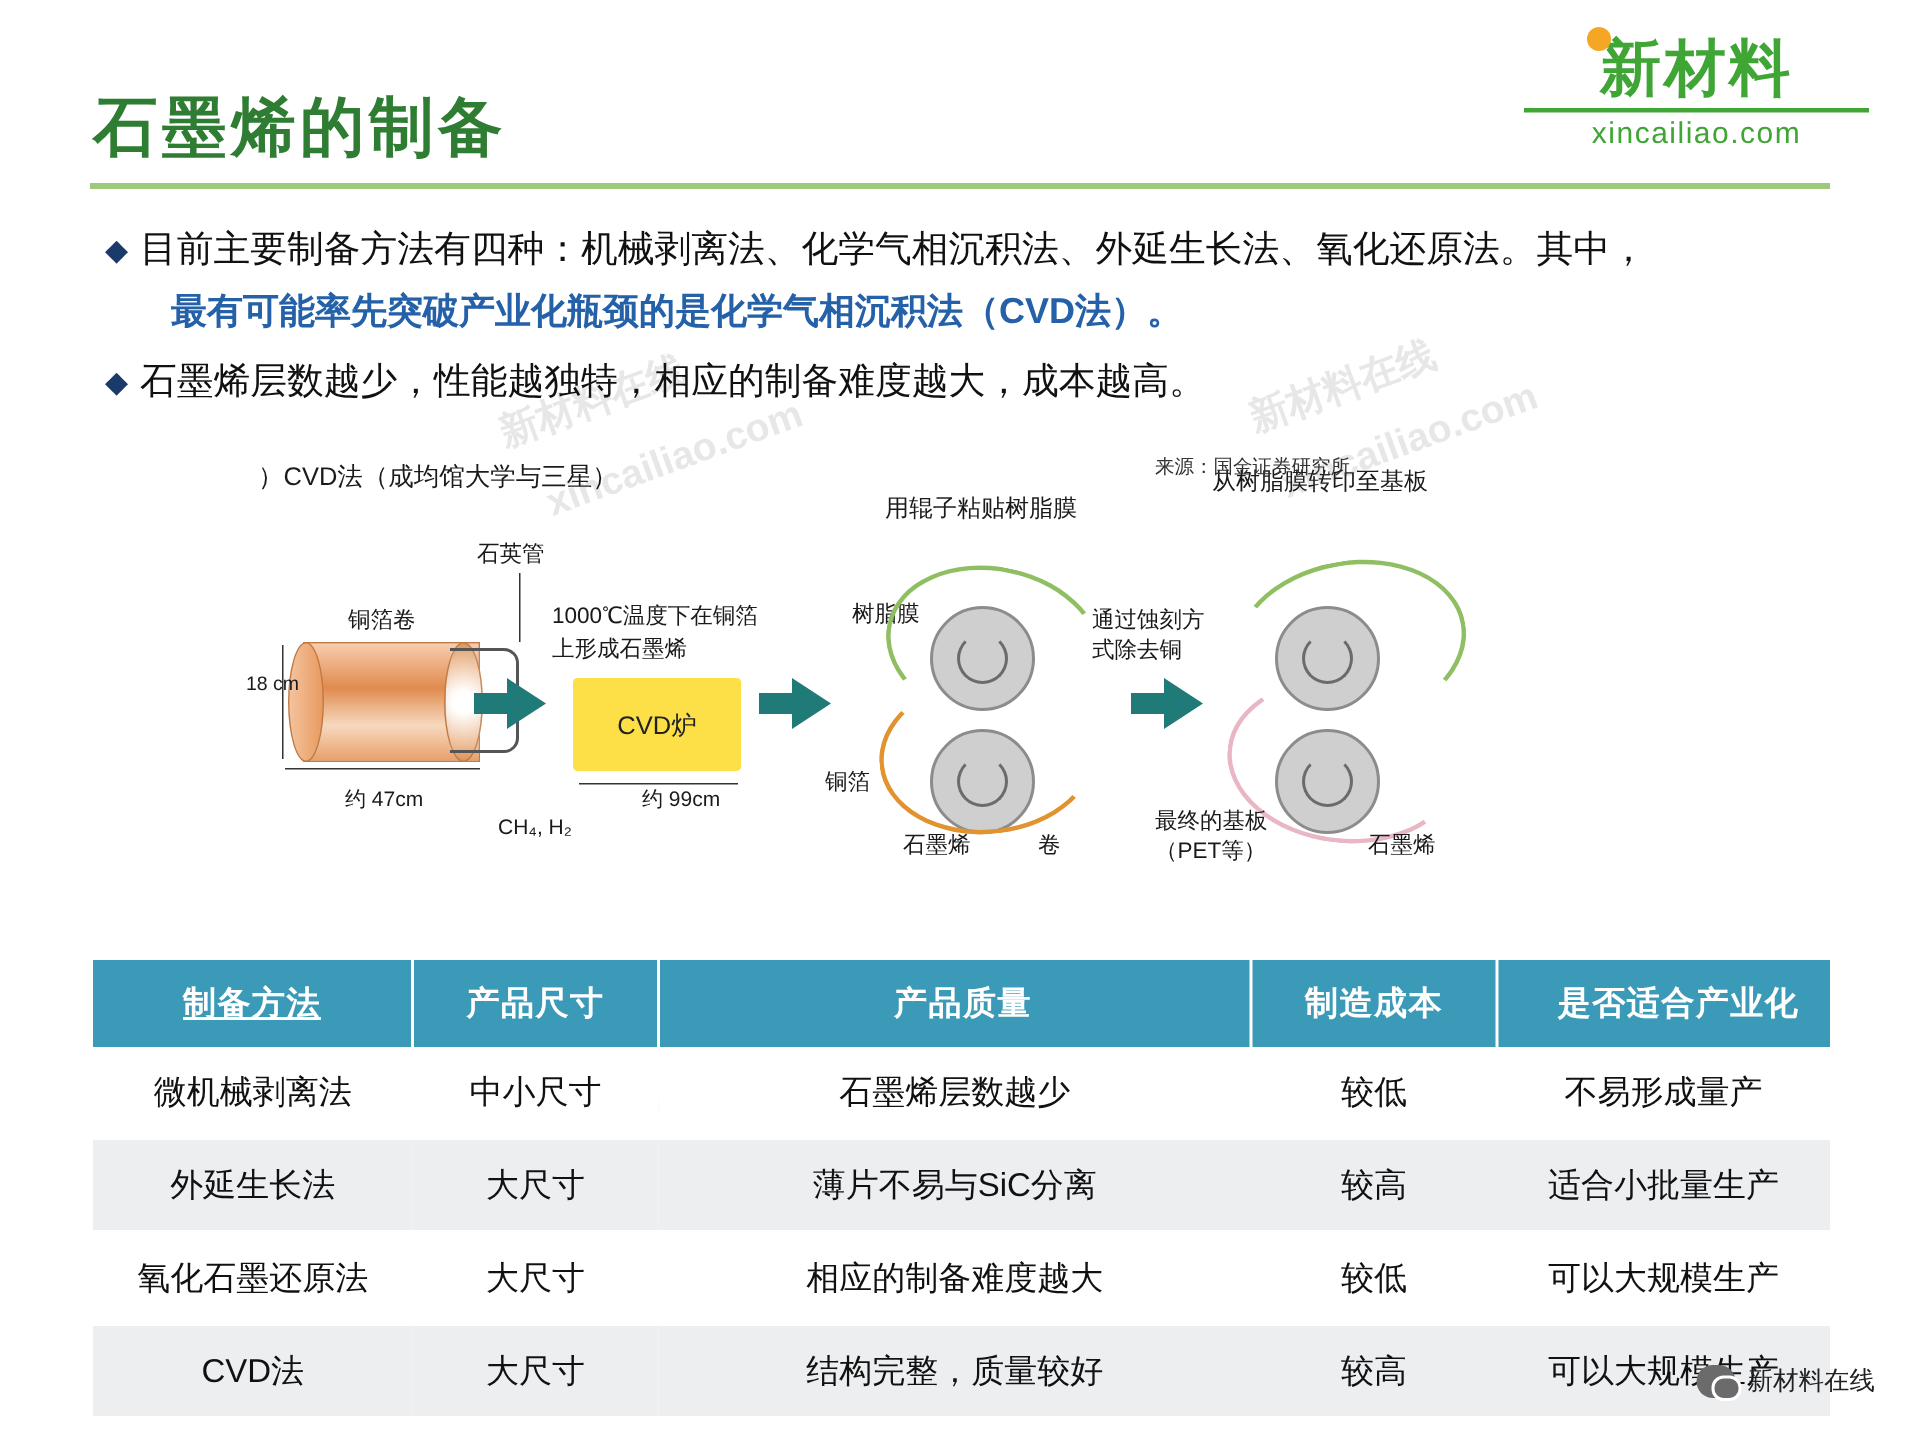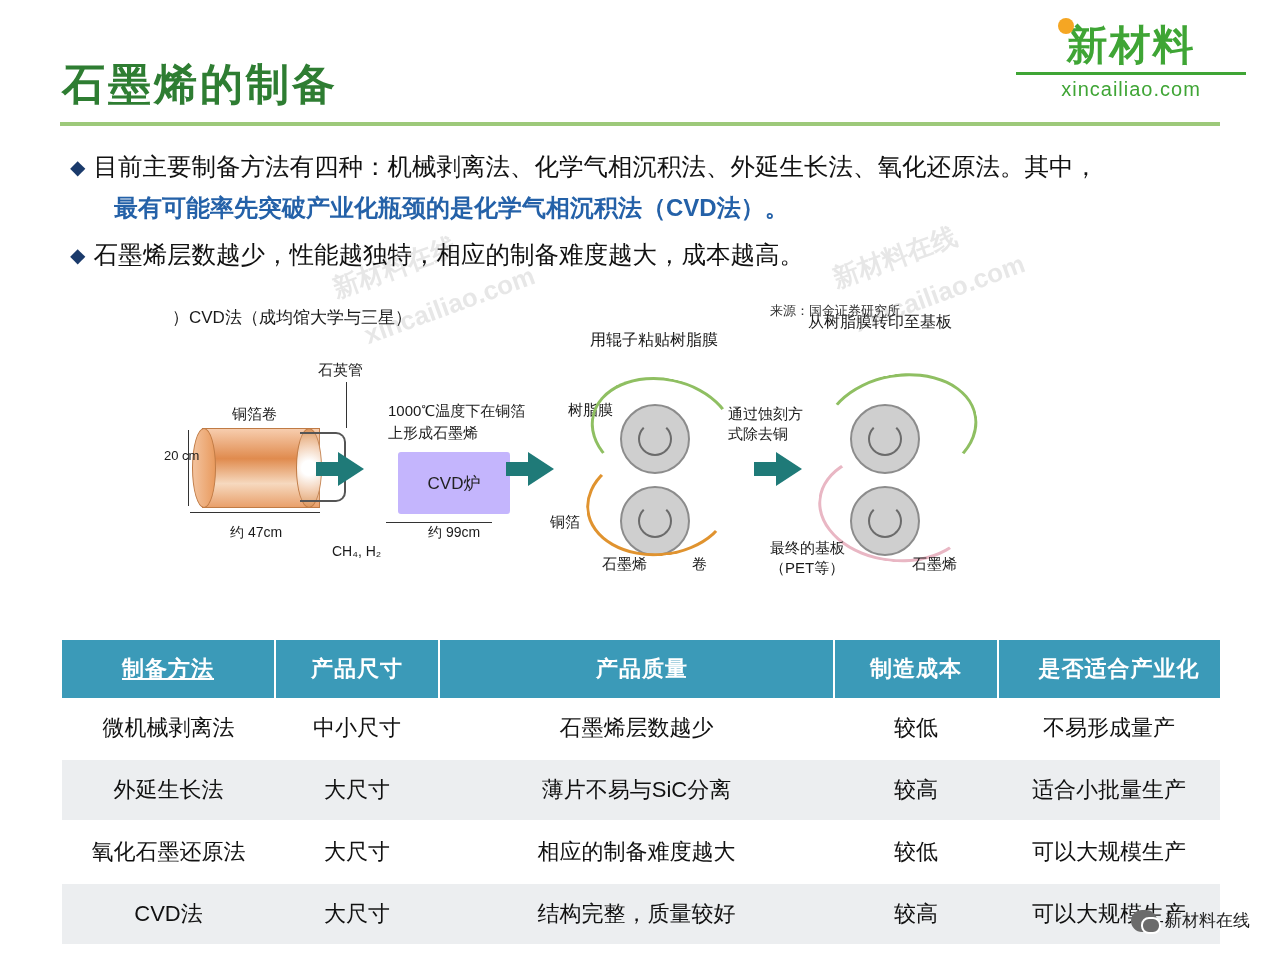--- a/index.html
+++ b/index.html
@@ -139,25 +139,25 @@
   .d-copper { left: 400px; top: 212px; }
   .d-graphene1 { left: 452px; top: 254px; }
   .d-roll { left: 542px; top: 254px; }
   .d-transfer-title { left: 658px; top: 12px; font-size: 16px; }
   .d-etch { left: 578px; top: 104px; line-height: 20px; }
   .d-final { left: 620px; top: 238px; line-height: 20px; }
   .d-graphene2 { left: 762px; top: 254px; }
 
   .cvd-box {
     position: absolute;
-    left: 248px;
+    left: 232px;
     top: 152px;
     width: 112px;
     height: 62px;
-    background: #c4b5fd;
+    background: #fde047;
     border-radius: 3px;
     display: flex;
     align-items: center;
     justify-content: center;
     font-size: 17px;
     color: #222;
   }
   .arrow {
     position: absolute;
     width: 0; height: 0;
@@ -377,30 +377,30 @@
       <div class="cyl-body"></div>
       <div class="cyl-cap-left"></div>
       <div class="cyl-cap-right"></div>
     </div>
     <div class="tube"></div>
     <div class="d-quartz-line"></div>
     <div class="d-label d-quartz">石英管</div>
     <div class="d-label d-copperroll">铜箔卷</div>
 
     <div class="dim-v" style="left:38px; top:130px; height:76px;"></div>
-    <div class="d-label d-19cm">20 cm</div>
+    <div class="d-label d-19cm">18 cm</div>
     <div class="dim-h" style="left:40px; top:212px; width:130px;"></div>
     <div class="d-label d-47cm">约 47cm</div>
 
     <div class="arrow-tail" style="left:166px; top:162px; width:24px;"></div>
     <div class="arrow" style="left:188px; top:152px;"></div>
 
     <div class="d-label d-ch4">CH₄, H₂</div>
 
-    <div class="d-label d-1000" style="white-space:pre;margin-left:20px;">1000℃温度下在铜箔
+    <div class="d-label d-1000" style="white-space:pre;">1000℃温度下在铜箔
 上形成石墨烯</div>
     <div class="cvd-box">
       <span>CVD炉</span>
     </div>
     <div class="dim-h" style="left:236px; top:222px; width:106px;"></div>
     <div class="d-label d-99cm">约 99cm</div>
 
     <div class="arrow-tail" style="left:356px; top:162px; width:24px;"></div>
     <div class="arrow" style="left:378px; top:152px;"></div>
 

